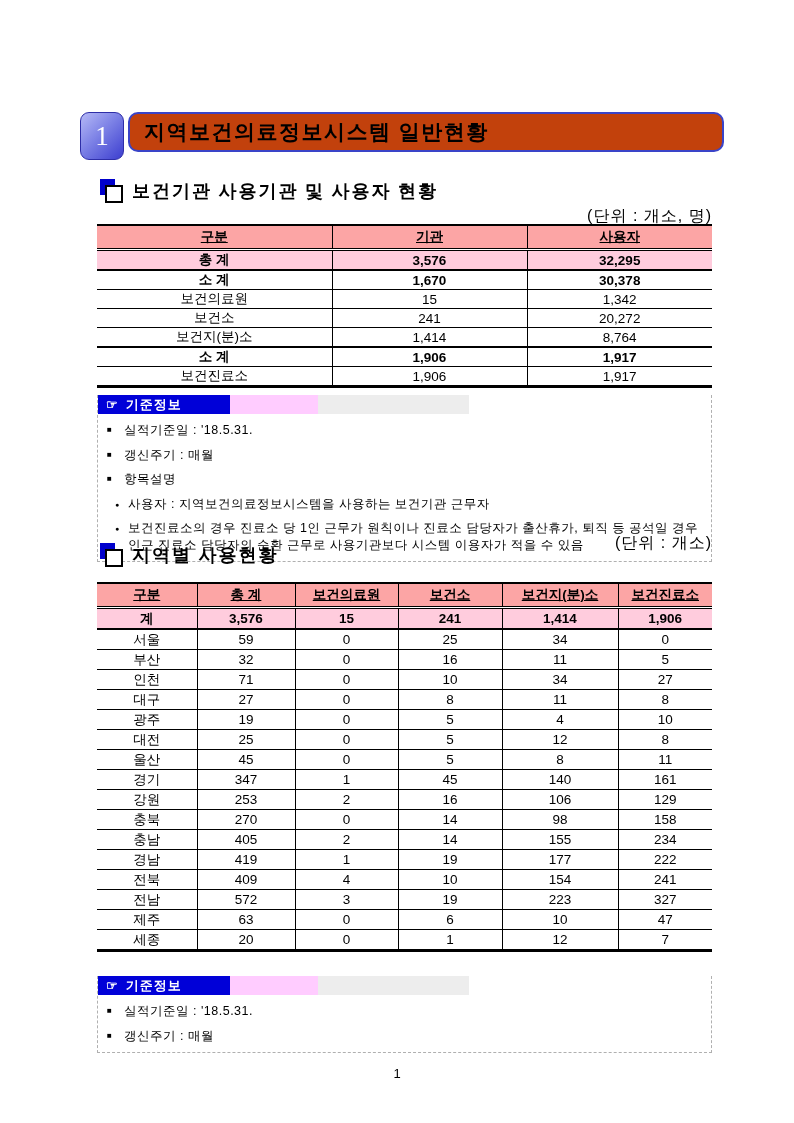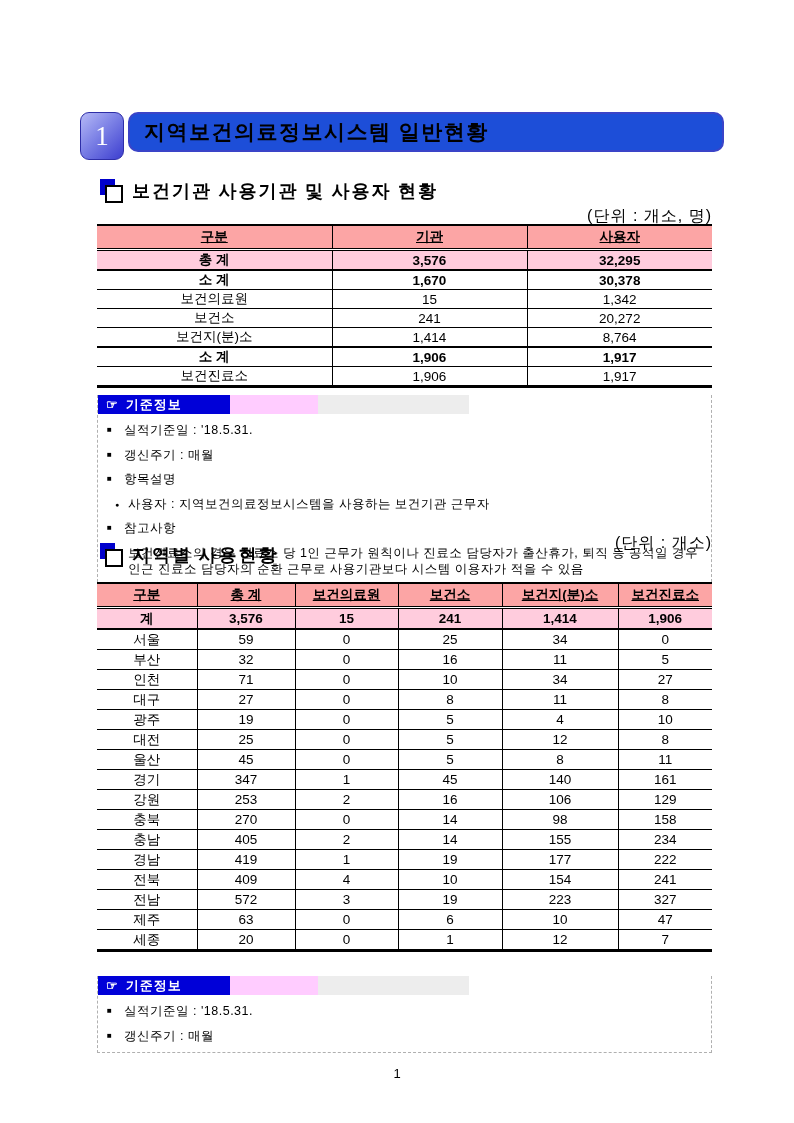--- a/index.html
+++ b/index.html
@@ -13,21 +13,21 @@
   .header-row { position:absolute; left:80px; top:112px; width:630px; height:46px; }
   .num-box {
     position:absolute; left:0; top:0; width:42px; height:46px;
     background:linear-gradient(135deg,#b6baf6 0%,#7d82e6 45%,#3c3ecf 100%);
     border:1px solid #2e2ea8; border-radius:9px;
     color:#fff; font-family:"Liberation Serif", serif; font-size:27px;
     display:flex; align-items:center; justify-content:center;
   }
   .title-box {
     position:absolute; left:48px; top:0; width:578px; height:36px;
-    background:#1d4ed8; border:2px solid #3a44c8; border-radius:10px;
+    background:#c2410c; border:2px solid #3a44c8; border-radius:10px;
     font-size:21px; font-weight:bold; letter-spacing:1.5px;
     line-height:36px; padding-left:14px;
   }
 
   
   .sec-head { position:absolute; display:flex; align-items:center; gap:9px;margin-left:16px; }
   .sq-icon { position:relative; width:23px; height:24px; flex:0 0 auto; }
   .sq-icon .back  { position:absolute; left:0; top:0; width:15px; height:16px; background:#0000cc; }
   .sq-icon .front { position:absolute; left:5px; top:6px; width:14px; height:14px; background:#fff; border:2px solid #000; }
   .sec-title { font-family:"Liberation Serif", serif; font-weight:bold; font-size:18px; letter-spacing:2px; }
@@ -174,21 +174,20 @@
         <span>기준정보</span>
       </span>
       <span class="seg pink"></span>
       <span class="seg gray"></span>
     </div>
     <ul class="info-list" id="info1-list">
         <li class="lv1">실적기준일 : '18.5.31.</li>
         <li class="lv1">갱신주기 : 매월</li>
         <li class="lv1">항목설명</li>
         <li class="lv2">사용자 : 지역보건의료정보시스템을 사용하는 보건기관 근무자</li>
-        <li class="lv1">참고사항</li>
         <li class="lv2">보건진료소의 경우 진료소 당 1인 근무가 원칙이나 진료소 담당자가 출산휴가, 퇴직 등 공석일 경우 인근 진료소 담당자의 순환 근무로 사용기관보다 시스템 이용자가 적을 수 있음</li>
       </ul>
   </div>
 
   <div class="sec-head" id="sec2-head">
     <span class="sq-icon">
         <span class="back"></span>
         <span class="front"></span>
       </span>
     <span class="sec-title">지역별 사용현황</span>

